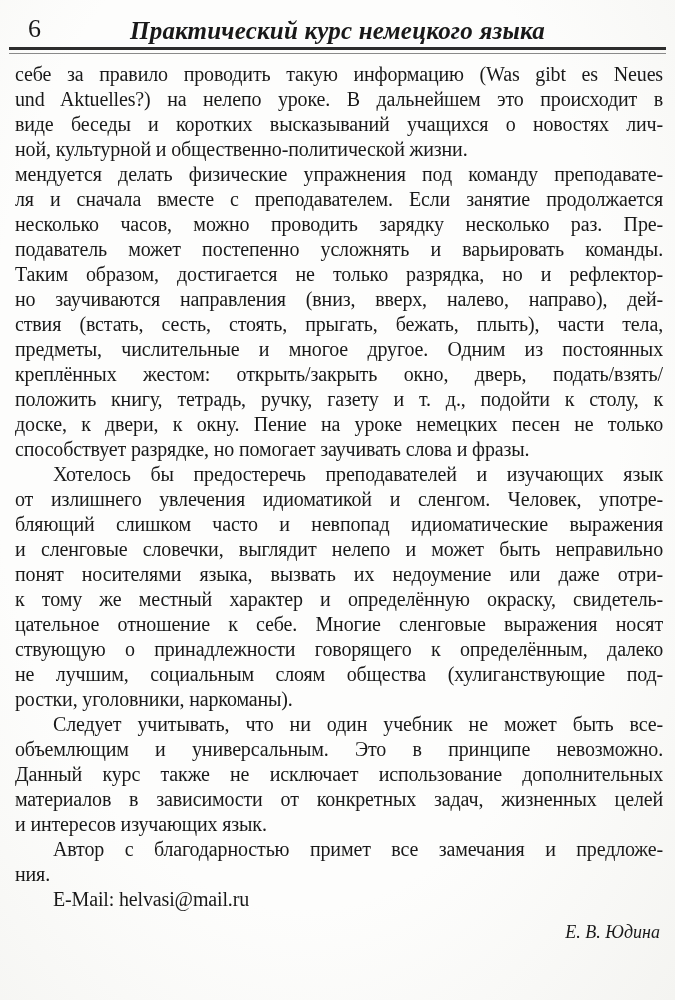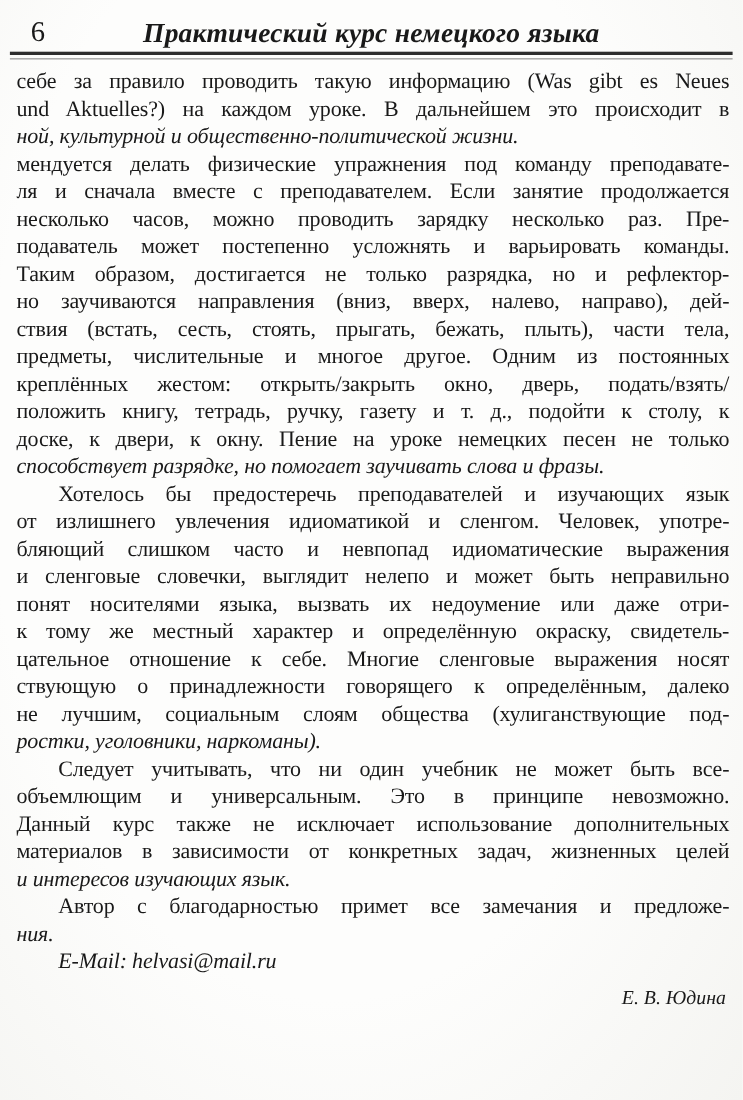--- a/index.html
+++ b/index.html
@@ -58,21 +58,20 @@
   }
   .paragraph { margin: 0; }
   .line {
     text-align: justify;
     text-align-last: justify;
   }
   .line.indent { text-indent: 38px; }
   .line.last {
     text-align: center;
     text-align-last: left;
-    font-style: italic;
   }
   .signature {
     margin-top: 7px;
     padding-right: 15px;
     text-align: right;
     font-style: italic;
     font-size: 18px;
     line-height: 26px;
   }
 </style>
@@ -81,21 +80,22 @@
 
 <div class="page">
   <div class="page-header">
     <span class="page-number">6</span>
     <div class="header-title">Практический курс немецкого языка</div>
   </div>
   <div class="header-rule"></div>
   <div class="body-text">
       <div class="paragraph">
         <div class="line">себе за правило проводить такую информацию (Was gibt es Neues</div>
-        <div class="line">und Aktuelles?) на каждом уроке. В дальнейшем это происходит в</div>
+        <div class="line">und Aktuelles?) на нелепо уроке. В дальнейшем это происходит в</div>
+        <div class="line">виде беседы и коротких высказываний учащихся о новостях лич-</div>
         <div class="line last">ной, культурной и общественно-политической жизни.</div>
       </div>
       <div class="paragraph">
         <div class="line">мендуется делать физические упражнения под команду преподавате-</div>
         <div class="line">ля и сначала вместе с преподавателем. Если занятие продолжается</div>
         <div class="line">несколько часов, можно проводить зарядку несколько раз. Пре-</div>
         <div class="line">подаватель может постепенно усложнять и варьировать команды.</div>
         <div class="line">Таким образом, достигается не только разрядка, но и рефлектор-</div>
         <div class="line">но заучиваются направления (вниз, вверх, налево, направо), дей-</div>
         <div class="line">ствия (встать, сесть, стоять, прыгать, бежать, плыть), части тела,</div>

